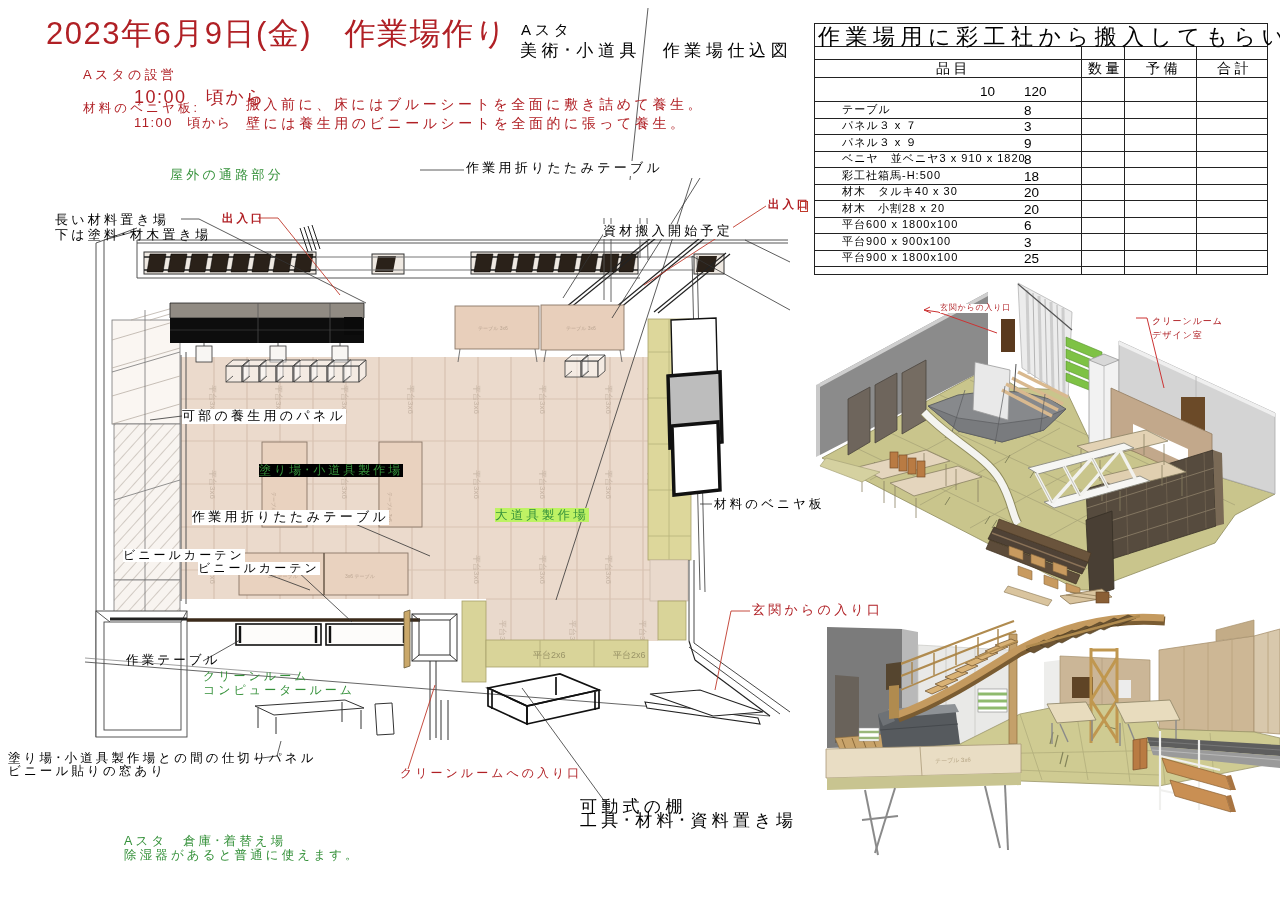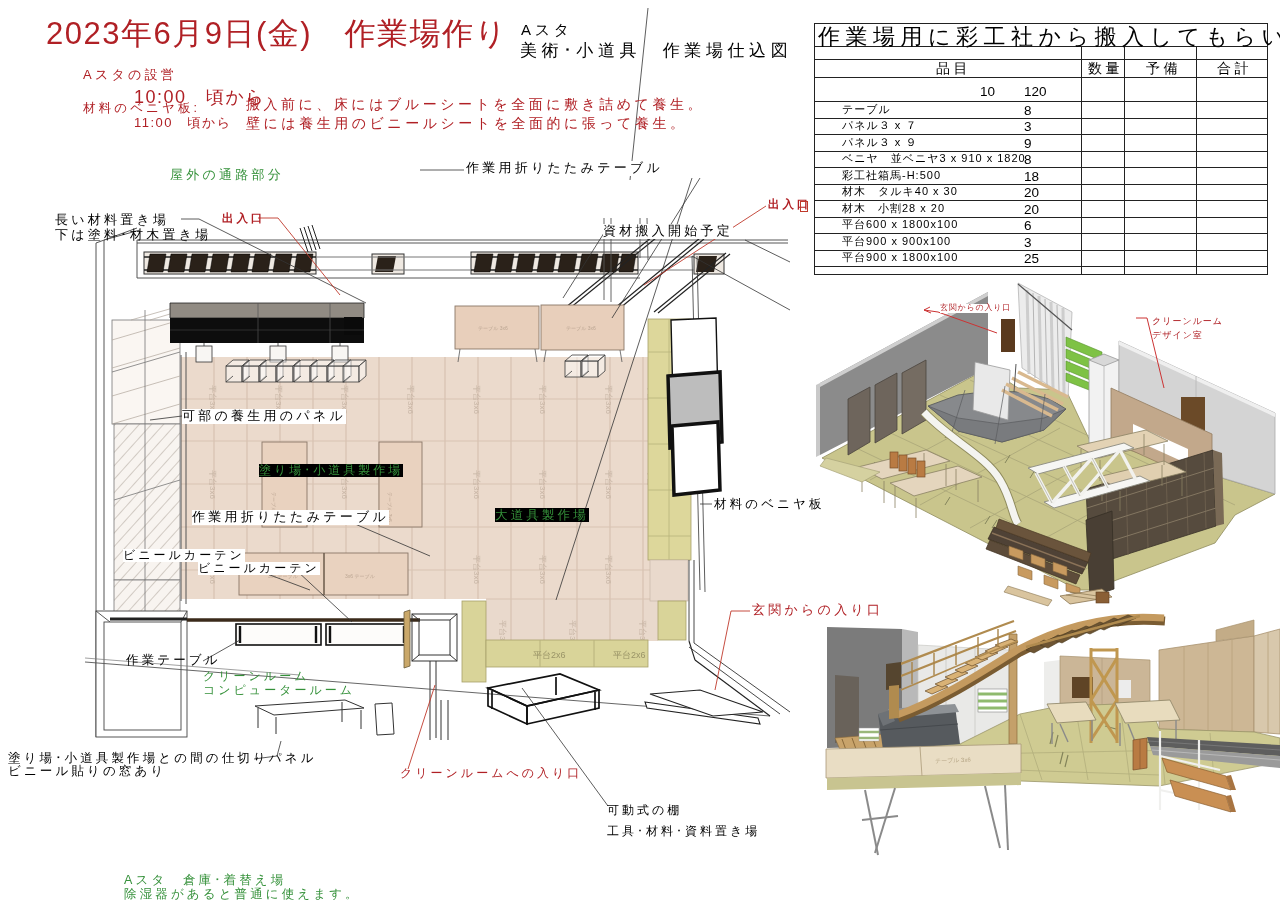--- a/index.html
+++ b/index.html
@@ -757,30 +757,30 @@
 <div class="t grn js" style="left:170px;top:168px;font-size:13px">屋外の通路部分</div>
 
 <div class="t js" style="left:55px;top:212px;font-size:13px;line-height:15px">長い材料置き場<br>下は塗料･材木置き場</div>
 <div class="t red js" style="left:222px;top:212px;font-size:11.5px;font-weight:bold">出入口</div>
 <div class="t red js" style="left:768px;top:198px;font-size:11.5px;font-weight:bold">出入口</div>
 <div class="t wbg js" style="left:603px;top:224px;font-size:13px">資材搬入開始予定</div>
 <div class="t wbg js" style="left:466px;top:161px;font-size:13px">作業用折りたたみテーブル</div>
 <div class="t wbg js" style="left:182px;top:409px;font-size:13px">可部の養生用のパネル</div>
 <div class="t grn js" style="left:259px;top:464px;font-size:12px;background:#000000">塗り場･小道具製作場</div>
 <div class="t wbg js" style="left:192px;top:510px;font-size:13px">作業用折りたたみテーブル</div>
-<div class="t grn js" style="left:495px;top:508px;font-size:12.5px;background:#000000">大道具製作場</div>
+<div class="t grn js" style="left:495px;top:508px;font-size:12.5px;background:#bef264">大道具製作場</div>
 <div class="t wbg js" style="left:123px;top:549px;font-size:12px">ビニールカーテン</div>
 <div class="t wbg js" style="left:198px;top:562px;font-size:12px">ビニールカーテン</div>
 <div class="t js" style="left:714px;top:497px;font-size:12.5px">材料のベニヤ板</div>
 <div class="t js" style="left:126px;top:653px;font-size:12.5px">作業テーブル</div>
 <div class="t grn js" style="left:203px;top:669px;font-size:12px;line-height:14px">クリーンルーム<br>コンピュータールーム</div>
 <div class="t js" style="left:8px;top:752px;font-size:12.5px;line-height:13px">塗り場･小道具製作場との間の仕切りパネル<br>ビニール貼りの窓あり</div>
 <div class="t red js" style="left:400px;top:767px;font-size:12px">クリーンルームへの入り口</div>
-<div class="t js" style="left:607px;top:800px;font-size:12px;line-height:21px">可動式の棚<br>工具･材料･資料置き場</div>
-<div class="t grn js" style="left:124px;top:873px;font-size:12.5px;line-height:14px">Aスタ　倉庫･着替え場<br>除湿器があると普通に使えます。</div>
+<div class="t js" style="left:580px;top:800px;font-size:17px;line-height:14px">可動式の棚<br>工具･材料･資料置き場</div>
+<div class="t grn js" style="left:124px;top:834px;font-size:12.5px;line-height:14px">Aスタ　倉庫･着替え場<br>除湿器があると普通に使えます。</div>
 <div class="t red js" style="left:752px;top:603px;font-size:13px">玄関からの入り口</div>
 <div class="t red wbg" style="left:940px;top:304px;font-size:8px;letter-spacing:0.8px">玄関からの入り口</div>
 <div class="t red" style="left:1152px;top:314px;font-size:9px;letter-spacing:1px;line-height:14px">クリーンルーム<br>デザイン室</div>
 
 <div id="tbl"></div>
 <div id="tgrid">
 <div class="hl" style="top:46px"></div>
 <div class="hl" style="top:58.5px"></div>
 <div class="hl" style="top:77px"></div>
 <div class="hl" style="top:101px"></div>

